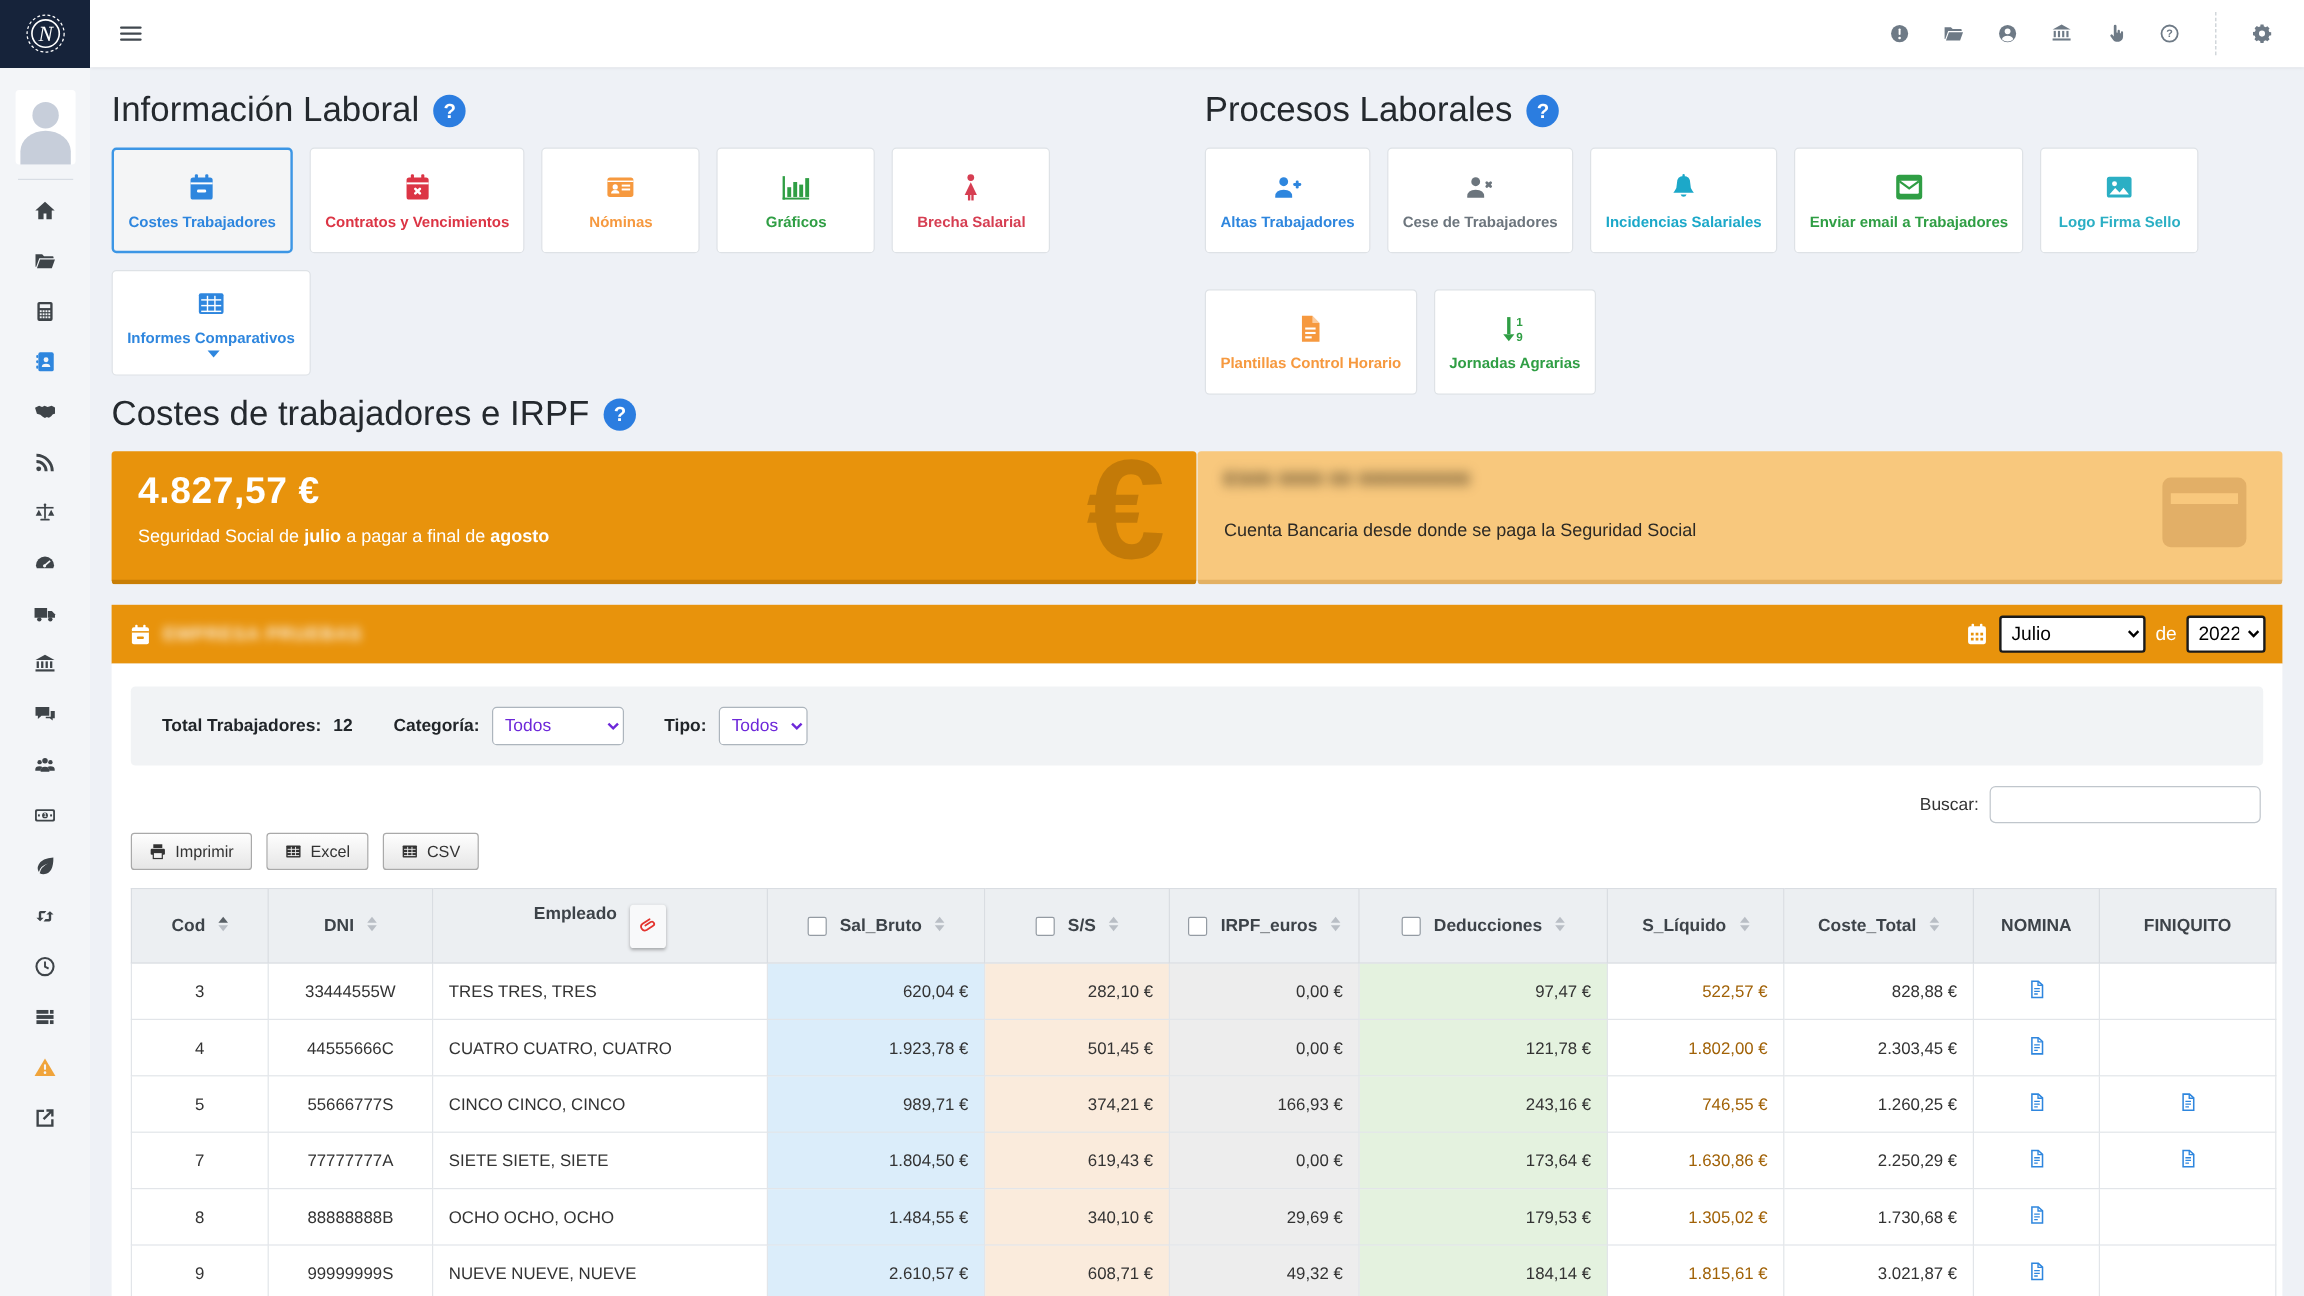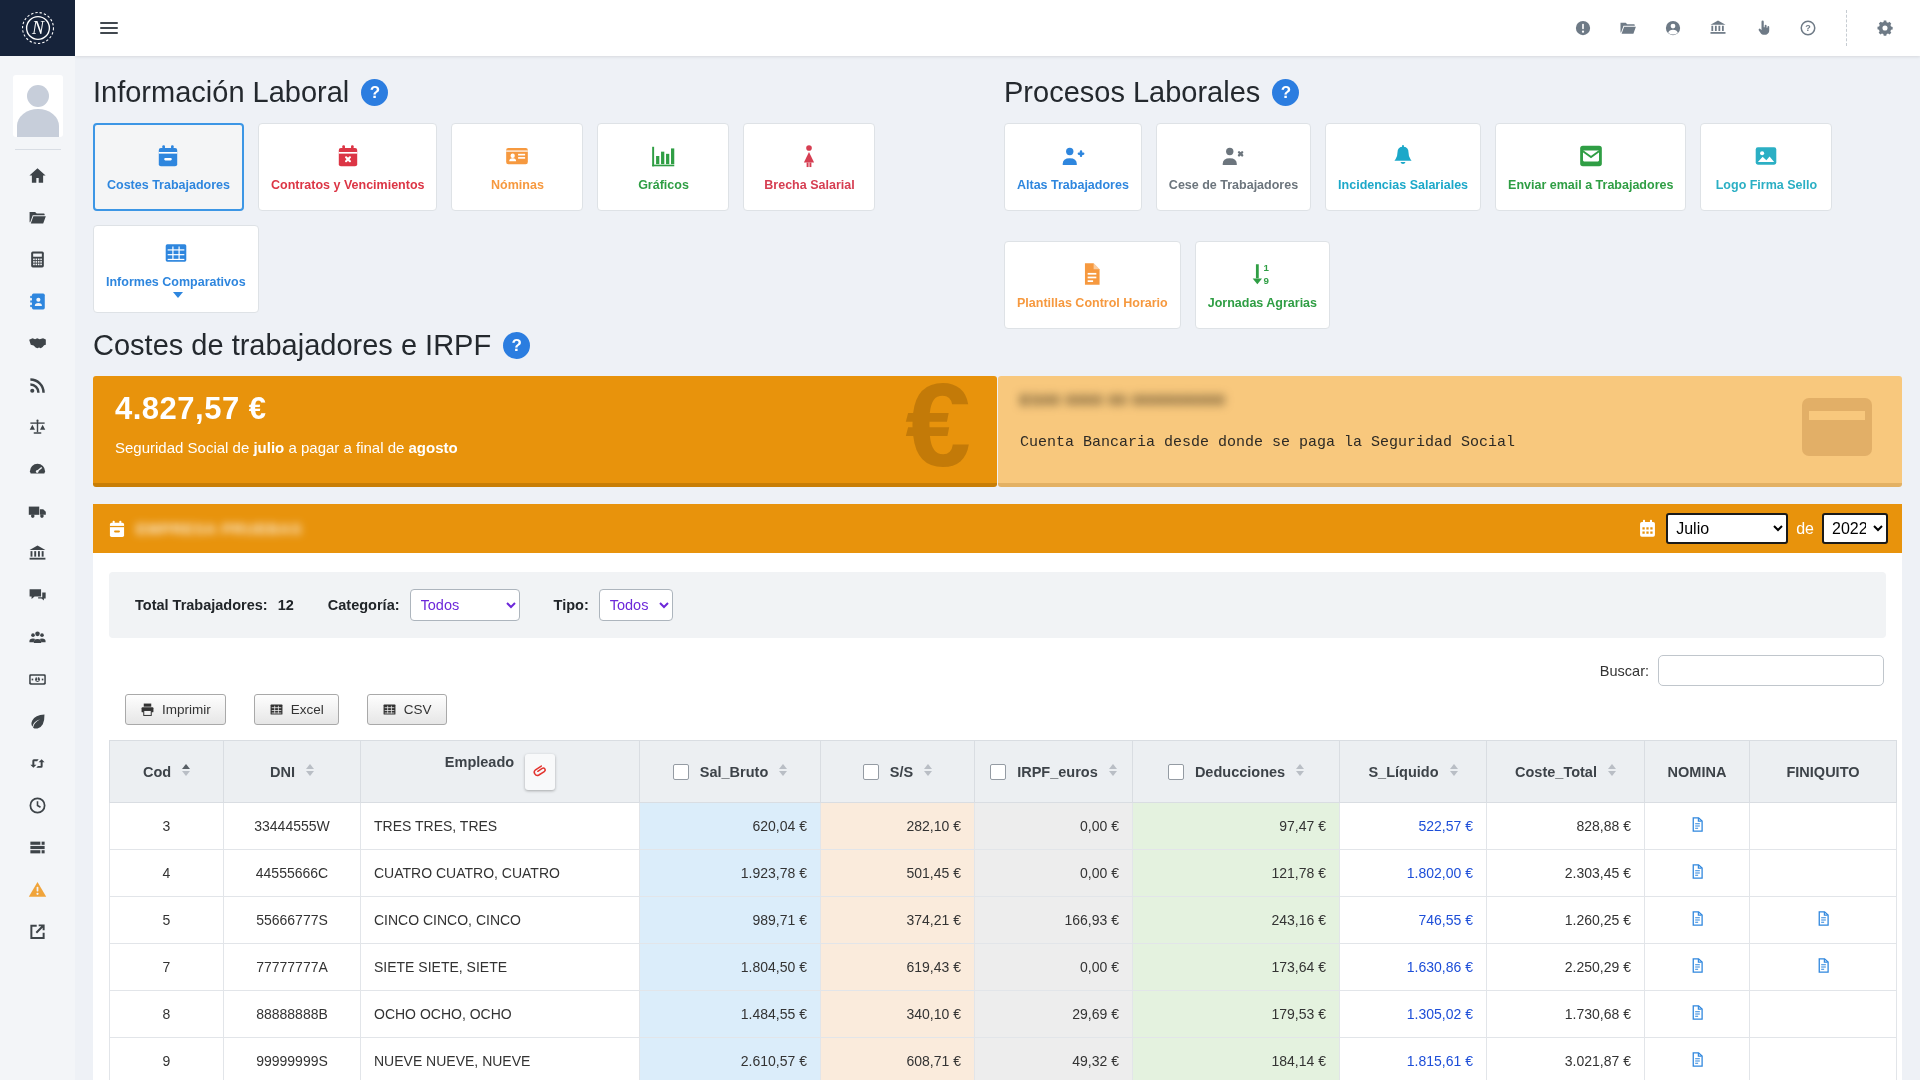--- a/index.html
+++ b/index.html
@@ -53,21 +53,21 @@
   .cost-row{display:flex;justify-content:space-between;}
   .cost-card{width:904px;height:111px;border-radius:3px;position:relative;overflow:hidden;padding:15px 22px;}
   .cost-left{background:#E8930C;border-bottom:4px solid #C87E06;color:#fff;}
   .cost-amount{font-size:31px;font-weight:bold;letter-spacing:.5px;}
   .cost-sub{font-size:15px;margin-top:12px;}
   .cost-sub b{font-weight:bold;}
   .euro-mark{position:absolute;right:26px;top:50%;transform:translateY(-54%);
     font-size:118px;font-weight:bold;color:rgba(110,66,0,.30);line-height:1;}
   .cost-right{background:#F8C87D;border-bottom:4px solid #E3B164;color:#2D2A25;}
   .iban-blur{font-size:15px;font-weight:bold;color:#4A3B22;filter:blur(5px);letter-spacing:1px;}
-  .cost-right .cost-sub{margin-top:26px;font-family:Liberation Mono, monospace;}
+  .cost-right .cost-sub{margin-top:26px;}
   .cc-mark{position:absolute;right:30px;top:22px;width:70px;height:58px;border-radius:7px;background:#E2AF67;}
   .cc-mark::after{content:"";position:absolute;left:7px;top:13px;right:7px;height:9px;background:#F8C87D;}
   
   .panel{margin-top:17px;}
   .panel-head{height:49px;background:#E8930C;display:flex;align-items:center;padding:0 14px;color:#fff;}
   .ph-left{display:flex;align-items:center;gap:9px;}
   .ph-left svg{width:20px;height:20px;}
   .company-blur{font-size:15px;font-weight:bold;letter-spacing:1px;filter:blur(4px);opacity:.9;}
   .ph-right{margin-left:auto;display:flex;align-items:center;gap:8px;font-size:16px;}
   .ph-right svg{width:21px;height:21px;}
@@ -80,21 +80,21 @@
   .filterbar .lbl{font-weight:bold;}
   .filterbar .gap{width:14px;}
   .fsel{height:32px;border:1px solid #ADB5BD;border-radius:4px;background:#fff;color:#6d28d9;
     font-size:14.5px;font-family:"Liberation Sans",sans-serif;padding:0 6px;}
   .sel-cat{width:110px;}.sel-tipo{width:74px;}
   .search-row{display:flex;justify-content:flex-end;align-items:center;gap:9px;
     margin:17px 2px 8px;font-size:14.5px;color:#333;}
   .search-input{width:226px;height:31px;border:1px solid #C0C6CC;border-radius:5px;padding:0 8px;font-size:14px;}
   .export-row{display:flex;gap:12px;margin:6px 0 15px;}
   .btn{display:inline-flex;gap:7px;padding:7px 14px;font-size:13.5px;color:#333;
-    background:linear-gradient(#FEFEFE,#E6E6E6);border:1px solid #A9A9A9;border-radius:3px;cursor:pointer;margin-left:16px;}
+    background:linear-gradient(#FEFEFE,#E6E6E6);border:1px solid #A9A9A9;border-radius:3px;cursor:pointer;}
   .btn svg{width:15px;height:15px;}
   
   table.grid{width:1787px;border-collapse:collapse;table-layout:fixed;font-size:14px;color:#333;}
   .grid th{background:#ECEFF2;border:1px solid #D9DDE2;height:62px;font-size:14.5px;color:#3D4349;
     font-weight:bold;padding:0 6px;}
   .grid td{border:1px solid #E2E5E9;height:47px;padding:0 13px;background:#fff;}
   .hwrap{display:flex;align-items:flex-start;justify-content:center;gap:11px;}
   .sort{display:inline-flex;flex-direction:column;gap:2px;cursor:pointer;}
   .sort i{width:0;height:0;border-left:4.5px solid transparent;border-right:4.5px solid transparent;}
   .sort .u{border-bottom:5.5px solid #B9BEC5;}
@@ -104,21 +104,21 @@
     border-radius:2px;background:#fff;margin:0;cursor:pointer;}
   .clipbtn{width:30px;height:36px;background:#F8F9FA;border-radius:3px;box-shadow:0 1px 3px rgba(0,0,0,.3);
     display:flex;align-items:center;justify-content:center;cursor:pointer;color:#E3342F;}
   .clipbtn svg{width:17px;height:17px;transform:rotate(12deg);}
   td.center{text-align:center;}
   td.num{text-align:right;}
   td.c-sal{background:#DBEDFA;}
   td.c-ss{background:#FAEBDC;}
   td.c-irpf{background:#EDEDED;}
   td.c-ded{background:#E4F2DF;}
-  td.c-liq{color:#1d4ed8;cursor:pointer;}
+  td.c-liq{color:#a16207;cursor:pointer;}
   td.icon-cell{text-align:center;}
   .filelink{display:inline-flex;color:#2E86DE;cursor:pointer;}
   .filelink svg{width:17px;height:17px;}
 </style>
 </head>
 <body>
 
 <div class="logo-box">
   <svg width="36" height="36" viewBox="0 0 24 24">
     <circle cx="12" cy="12" r="10.3" fill="none" stroke="#fff" stroke-width=".7" stroke-dasharray="1.6 1.3"></circle>

